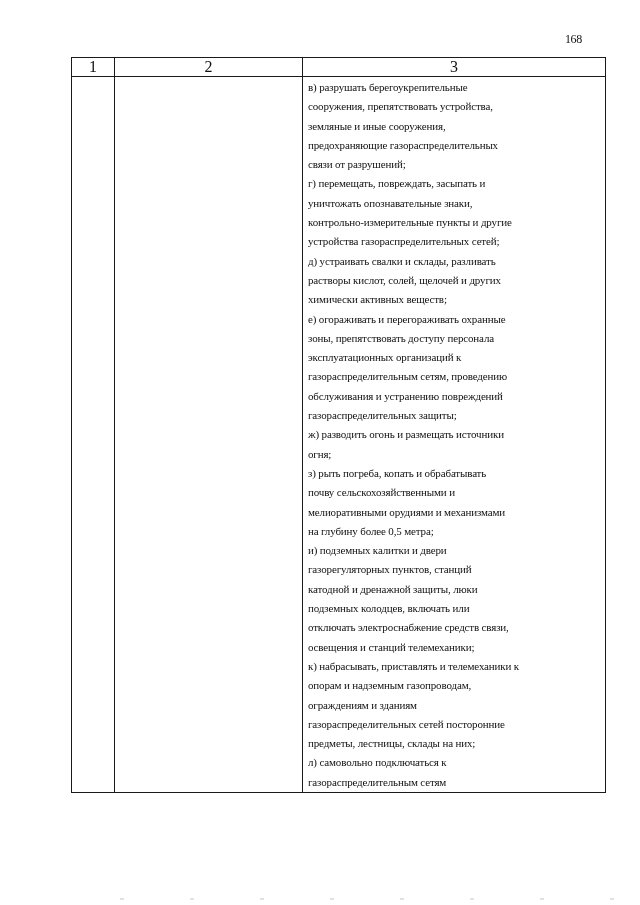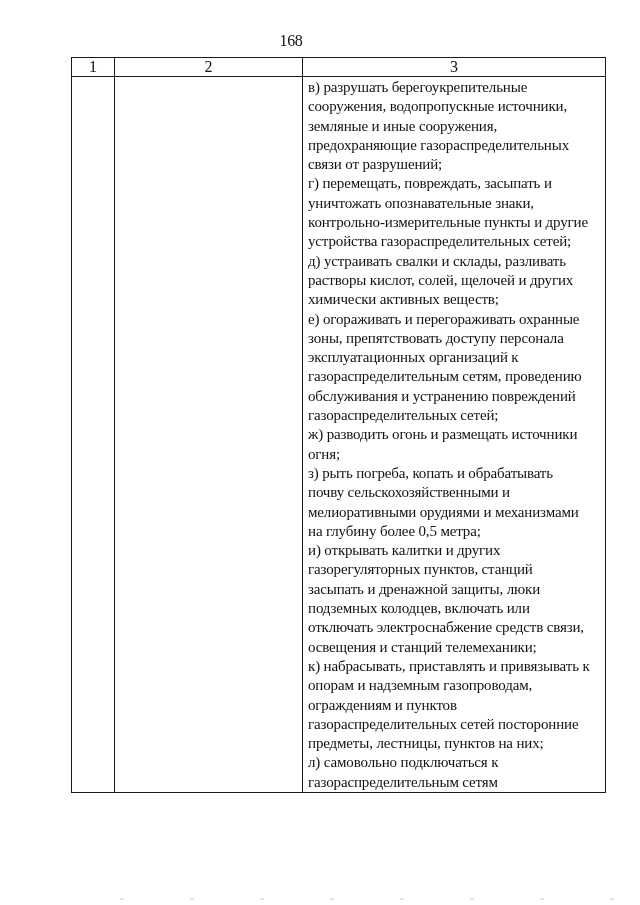--- a/index.html
+++ b/index.html
@@ -13,22 +13,22 @@
       position: relative;
       overflow: hidden;
       font-family: "Liberation Serif", "DejaVu Serif", serif;
       color: #111111;
     }
     .page-number {
       position: absolute;
       top: 32px;
       left: 0;
       width: 582px;
-      text-align: center;
-      font-size: 16px;
+      text-align: right;
+      font-size: 12px;
       letter-spacing: -0.3px;
     }
     .doc-table {
       position: absolute;
       left: 71px;
       top: 57px;
       width: 534px;
       border-collapse: collapse;
       table-layout: fixed;
     }
@@ -42,21 +42,21 @@
       height: 18px;
       font-size: 16px;
       line-height: 18px;
       text-align: center;
     }
     .col1 { width: 43px; }
     .col2 { width: 188px; }
     .col3 { width: 303px; }
     .cell-content {
       padding: 1px 4px 0 5px;
-      font-size: 15px;
+      font-size: 11px;
       line-height: 19.3px;
       letter-spacing: -0.15px;
     }
     .cell-content .line {
       display: block;
       white-space: nowrap;
     }
     .empty-cell {
       height: 657px;
     }
@@ -88,54 +88,54 @@
       <th>3</th>
     </tr>
   </thead>
   <tbody>
     <tr>
       <td class="empty-cell"></td>
       <td></td>
       <td>
         <div class="cell-content" id="col3-content">
             <span class="line">в) разрушать берегоукрепительные</span>
-            <span class="line">сооружения, водопропускные источники,</span>
+            <span class="line">сооружения, препятствовать устройства,</span>
             <span class="line">земляные и иные сооружения,</span>
             <span class="line">предохраняющие газораспределительных</span>
             <span class="line">связи от разрушений;</span>
             <span class="line">г) перемещать, повреждать, засыпать и</span>
             <span class="line">уничтожать опознавательные знаки,</span>
             <span class="line">контрольно-измерительные пункты и другие</span>
             <span class="line">устройства газораспределительных сетей;</span>
             <span class="line">д) устраивать свалки и склады, разливать</span>
             <span class="line">растворы кислот, солей, щелочей и других</span>
             <span class="line">химически активных веществ;</span>
             <span class="line">е) огораживать и перегораживать охранные</span>
             <span class="line">зоны, препятствовать доступу персонала</span>
             <span class="line">эксплуатационных организаций к</span>
             <span class="line">газораспределительным сетям, проведению</span>
             <span class="line">обслуживания и устранению повреждений</span>
-            <span class="line">газораспределительных сетей;</span>
+            <span class="line">газораспределительных защиты;</span>
             <span class="line">ж) разводить огонь и размещать источники</span>
             <span class="line">огня;</span>
             <span class="line">з) рыть погреба, копать и обрабатывать</span>
             <span class="line">почву сельскохозяйственными и</span>
             <span class="line">мелиоративными орудиями и механизмами</span>
             <span class="line">на глубину более 0,5 метра;</span>
-            <span class="line">и) открывать калитки и других</span>
+            <span class="line">и) подземных калитки и двери</span>
             <span class="line">газорегуляторных пунктов, станций</span>
-            <span class="line">засыпать и дренажной защиты, люки</span>
+            <span class="line">катодной и дренажной защиты, люки</span>
             <span class="line">подземных колодцев, включать или</span>
             <span class="line">отключать электроснабжение средств связи,</span>
             <span class="line">освещения и станций телемеханики;</span>
-            <span class="line">к) набрасывать, приставлять и привязывать к</span>
+            <span class="line">к) набрасывать, приставлять и телемеханики к</span>
             <span class="line">опорам и надземным газопроводам,</span>
-            <span class="line">ограждениям и пунктов</span>
+            <span class="line">ограждениям и зданиям</span>
             <span class="line">газораспределительных сетей посторонние</span>
-            <span class="line">предметы, лестницы, пунктов на них;</span>
+            <span class="line">предметы, лестницы, склады на них;</span>
             <span class="line">л) самовольно подключаться к</span>
             <span class="line">газораспределительным сетям</span>
           </div>
       </td>
     </tr>
   </tbody>
 </table>
 
 <div class="scan-noise"></div>
 

